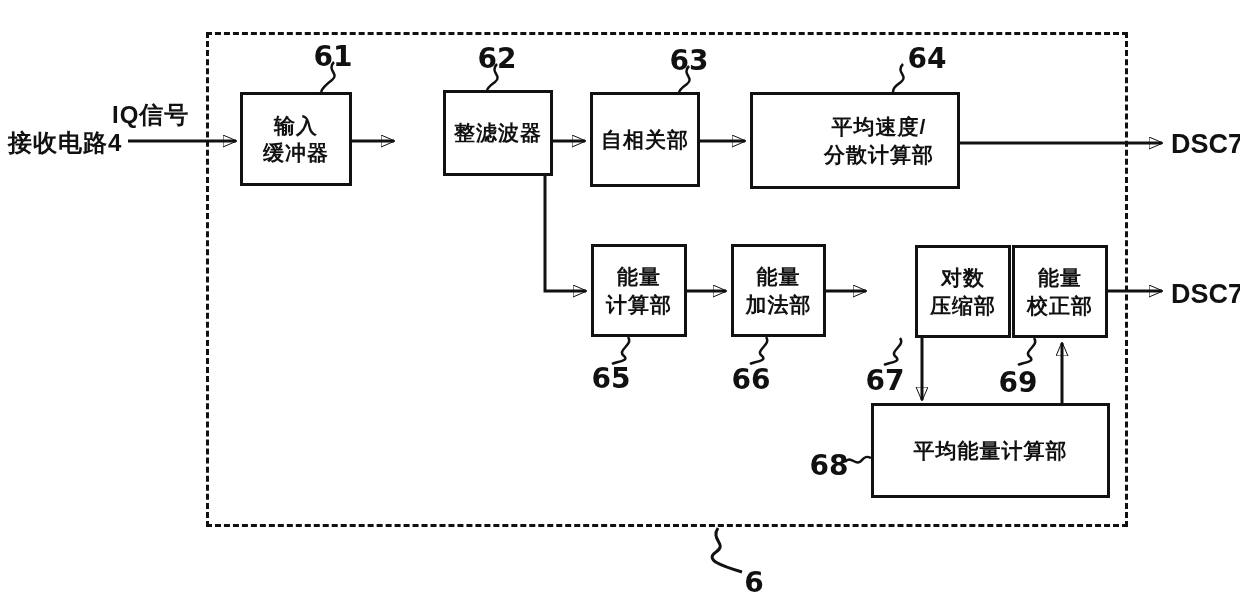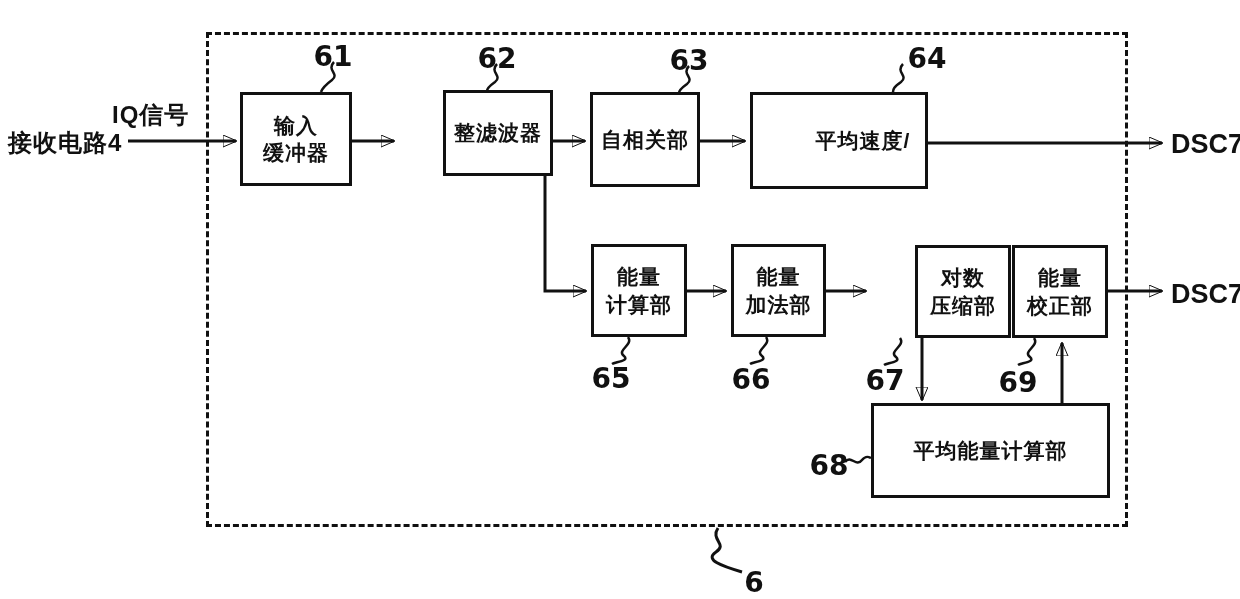--- a/index.html
+++ b/index.html
@@ -84,22 +84,23 @@
   </div>
 
   <div class="block" style="left:399px; top:90px; width:110px; height:86px;margin-left:44px;">
     <span>整滤波器</span>
   </div>
 
   <div class="block" style="left:590px; top:92px; width:110px; height:95px;">
     <span>自相关部</span>
   </div>
 
-  <div class="block" style="left:750px; top:92px; width:178px; height:97px;padding-left:48px;">
+  <div class="block" style="left:750px; top:92px; width:210px; height:97px;padding-left:48px;">
     <span>平均速度/</span>
+    <span>分散计算部</span>
   </div>
 
   <div class="block" style="left:591px; top:244px; width:96px; height:93px;">
     <span>能量</span>
     <span>计算部</span>
   </div>
 
   <div class="block" style="left:731px; top:244px; width:95px; height:93px;">
     <span>能量</span>
     <span>加法部</span>

